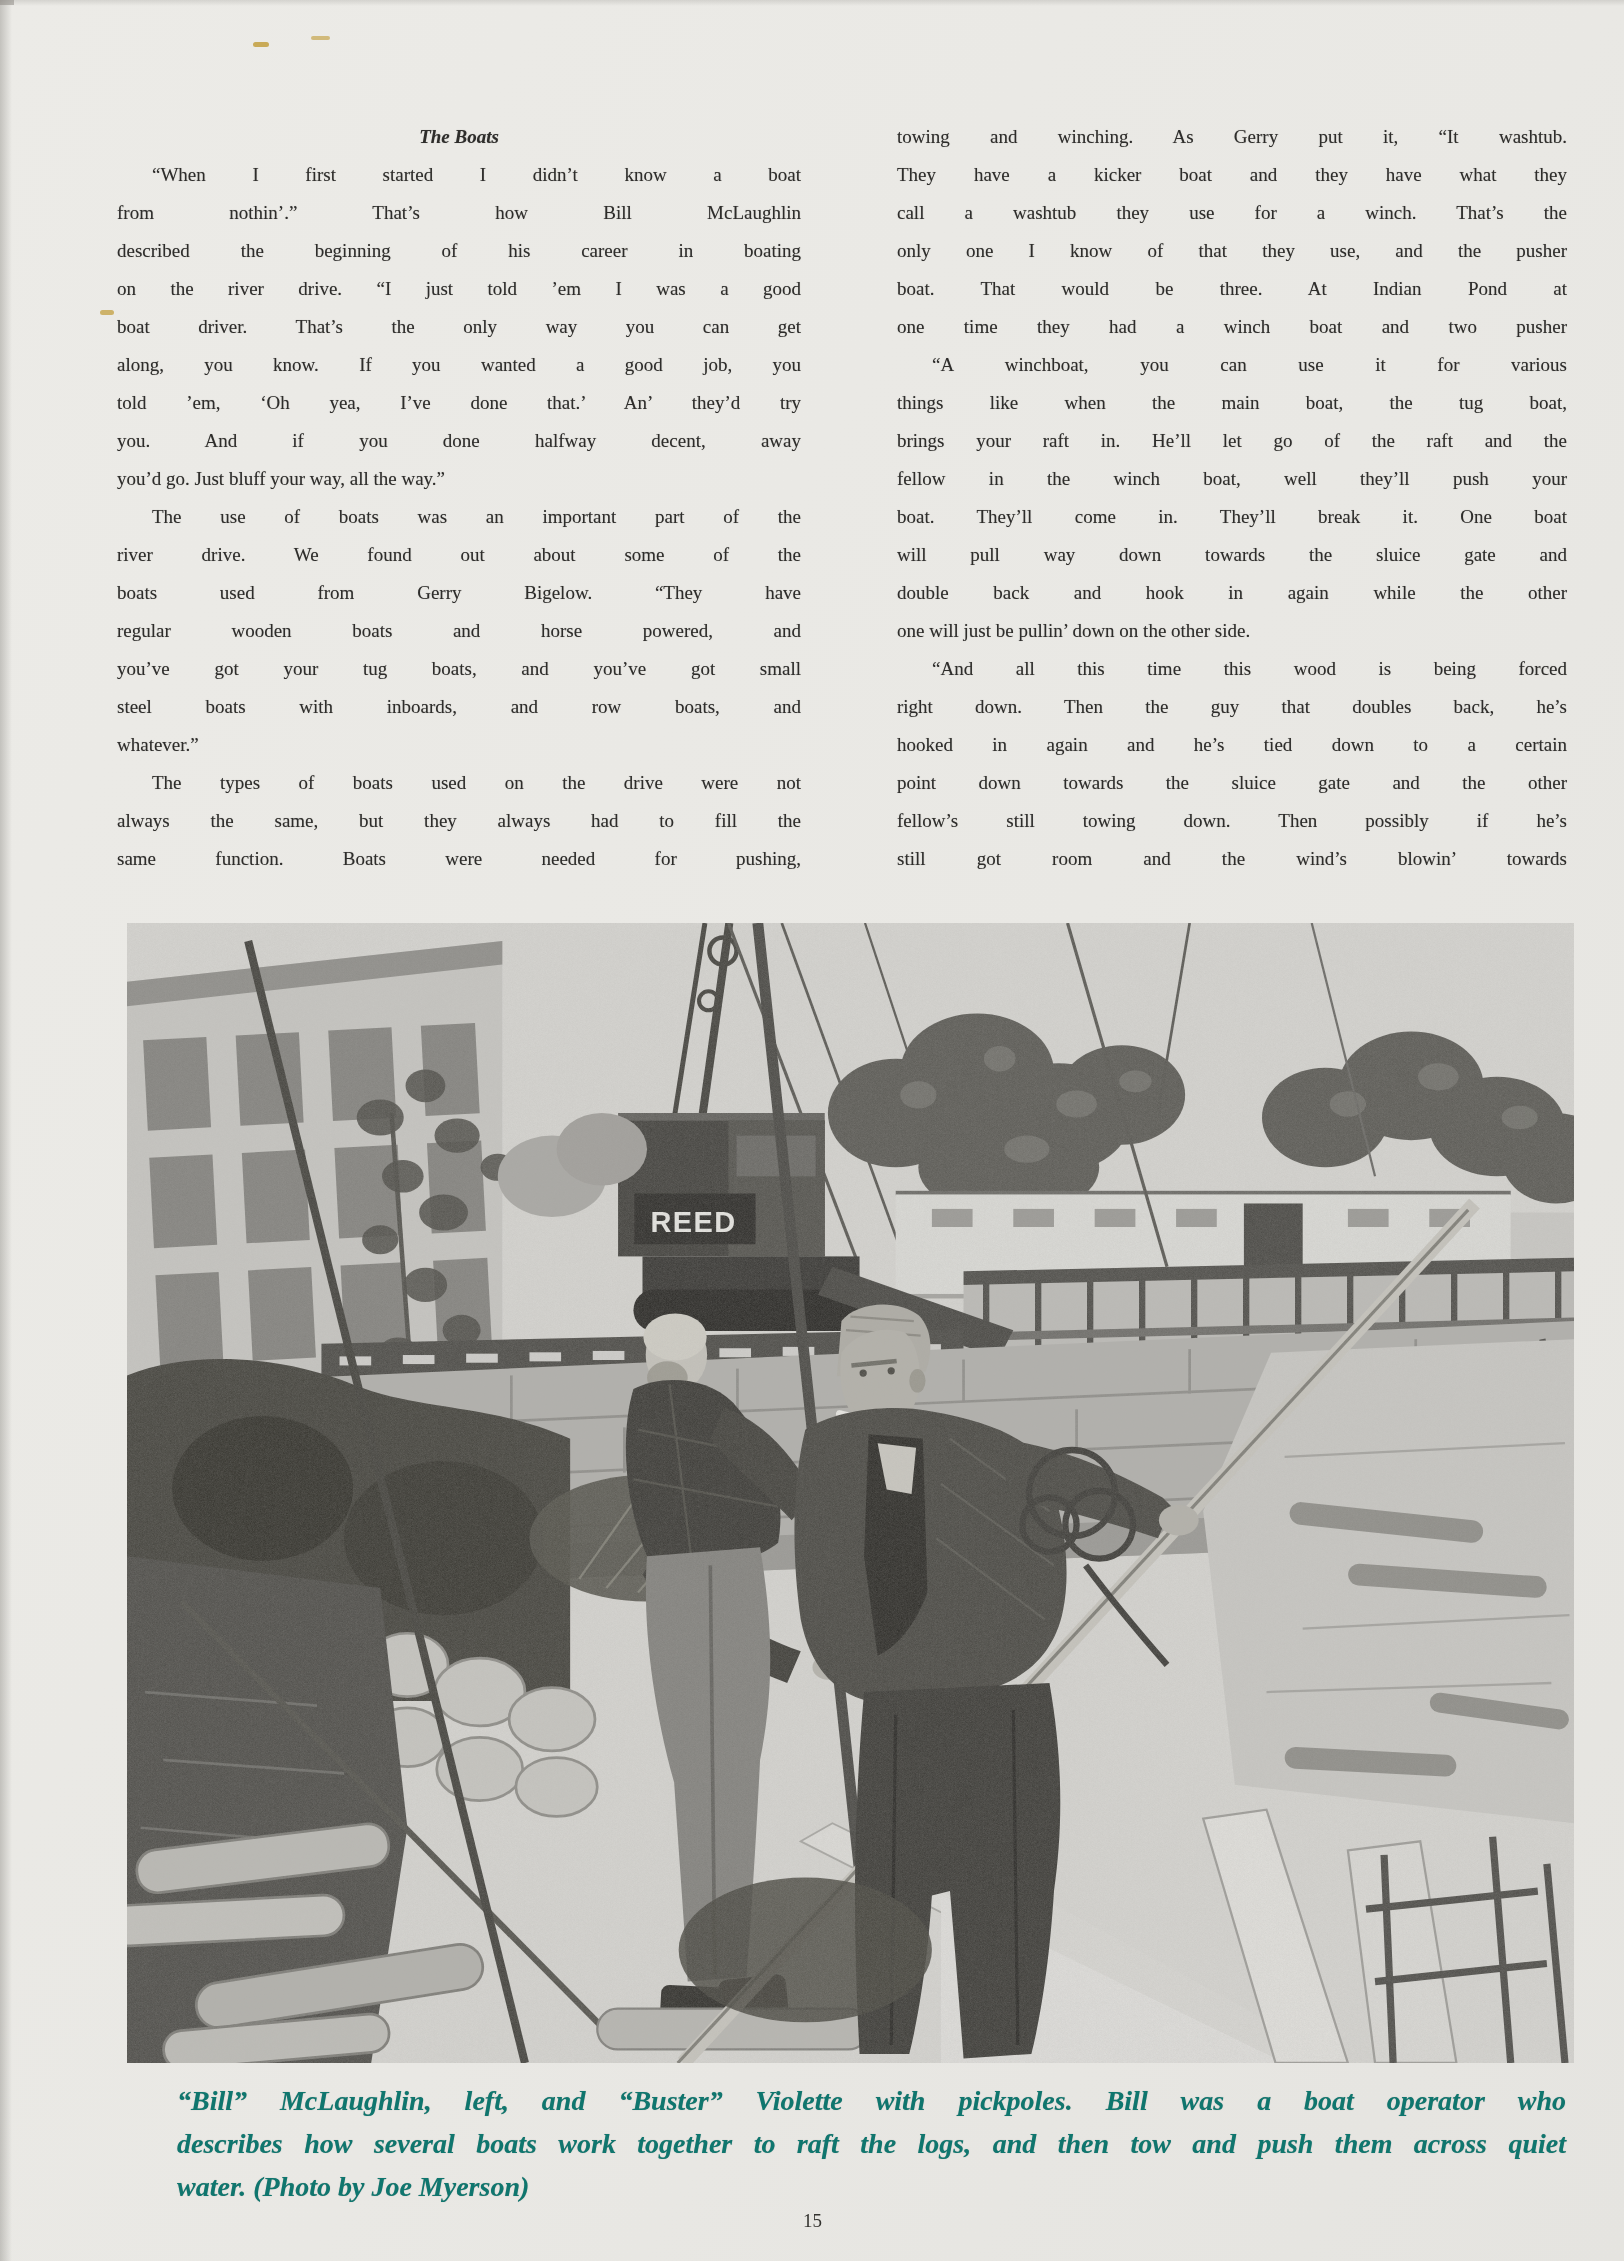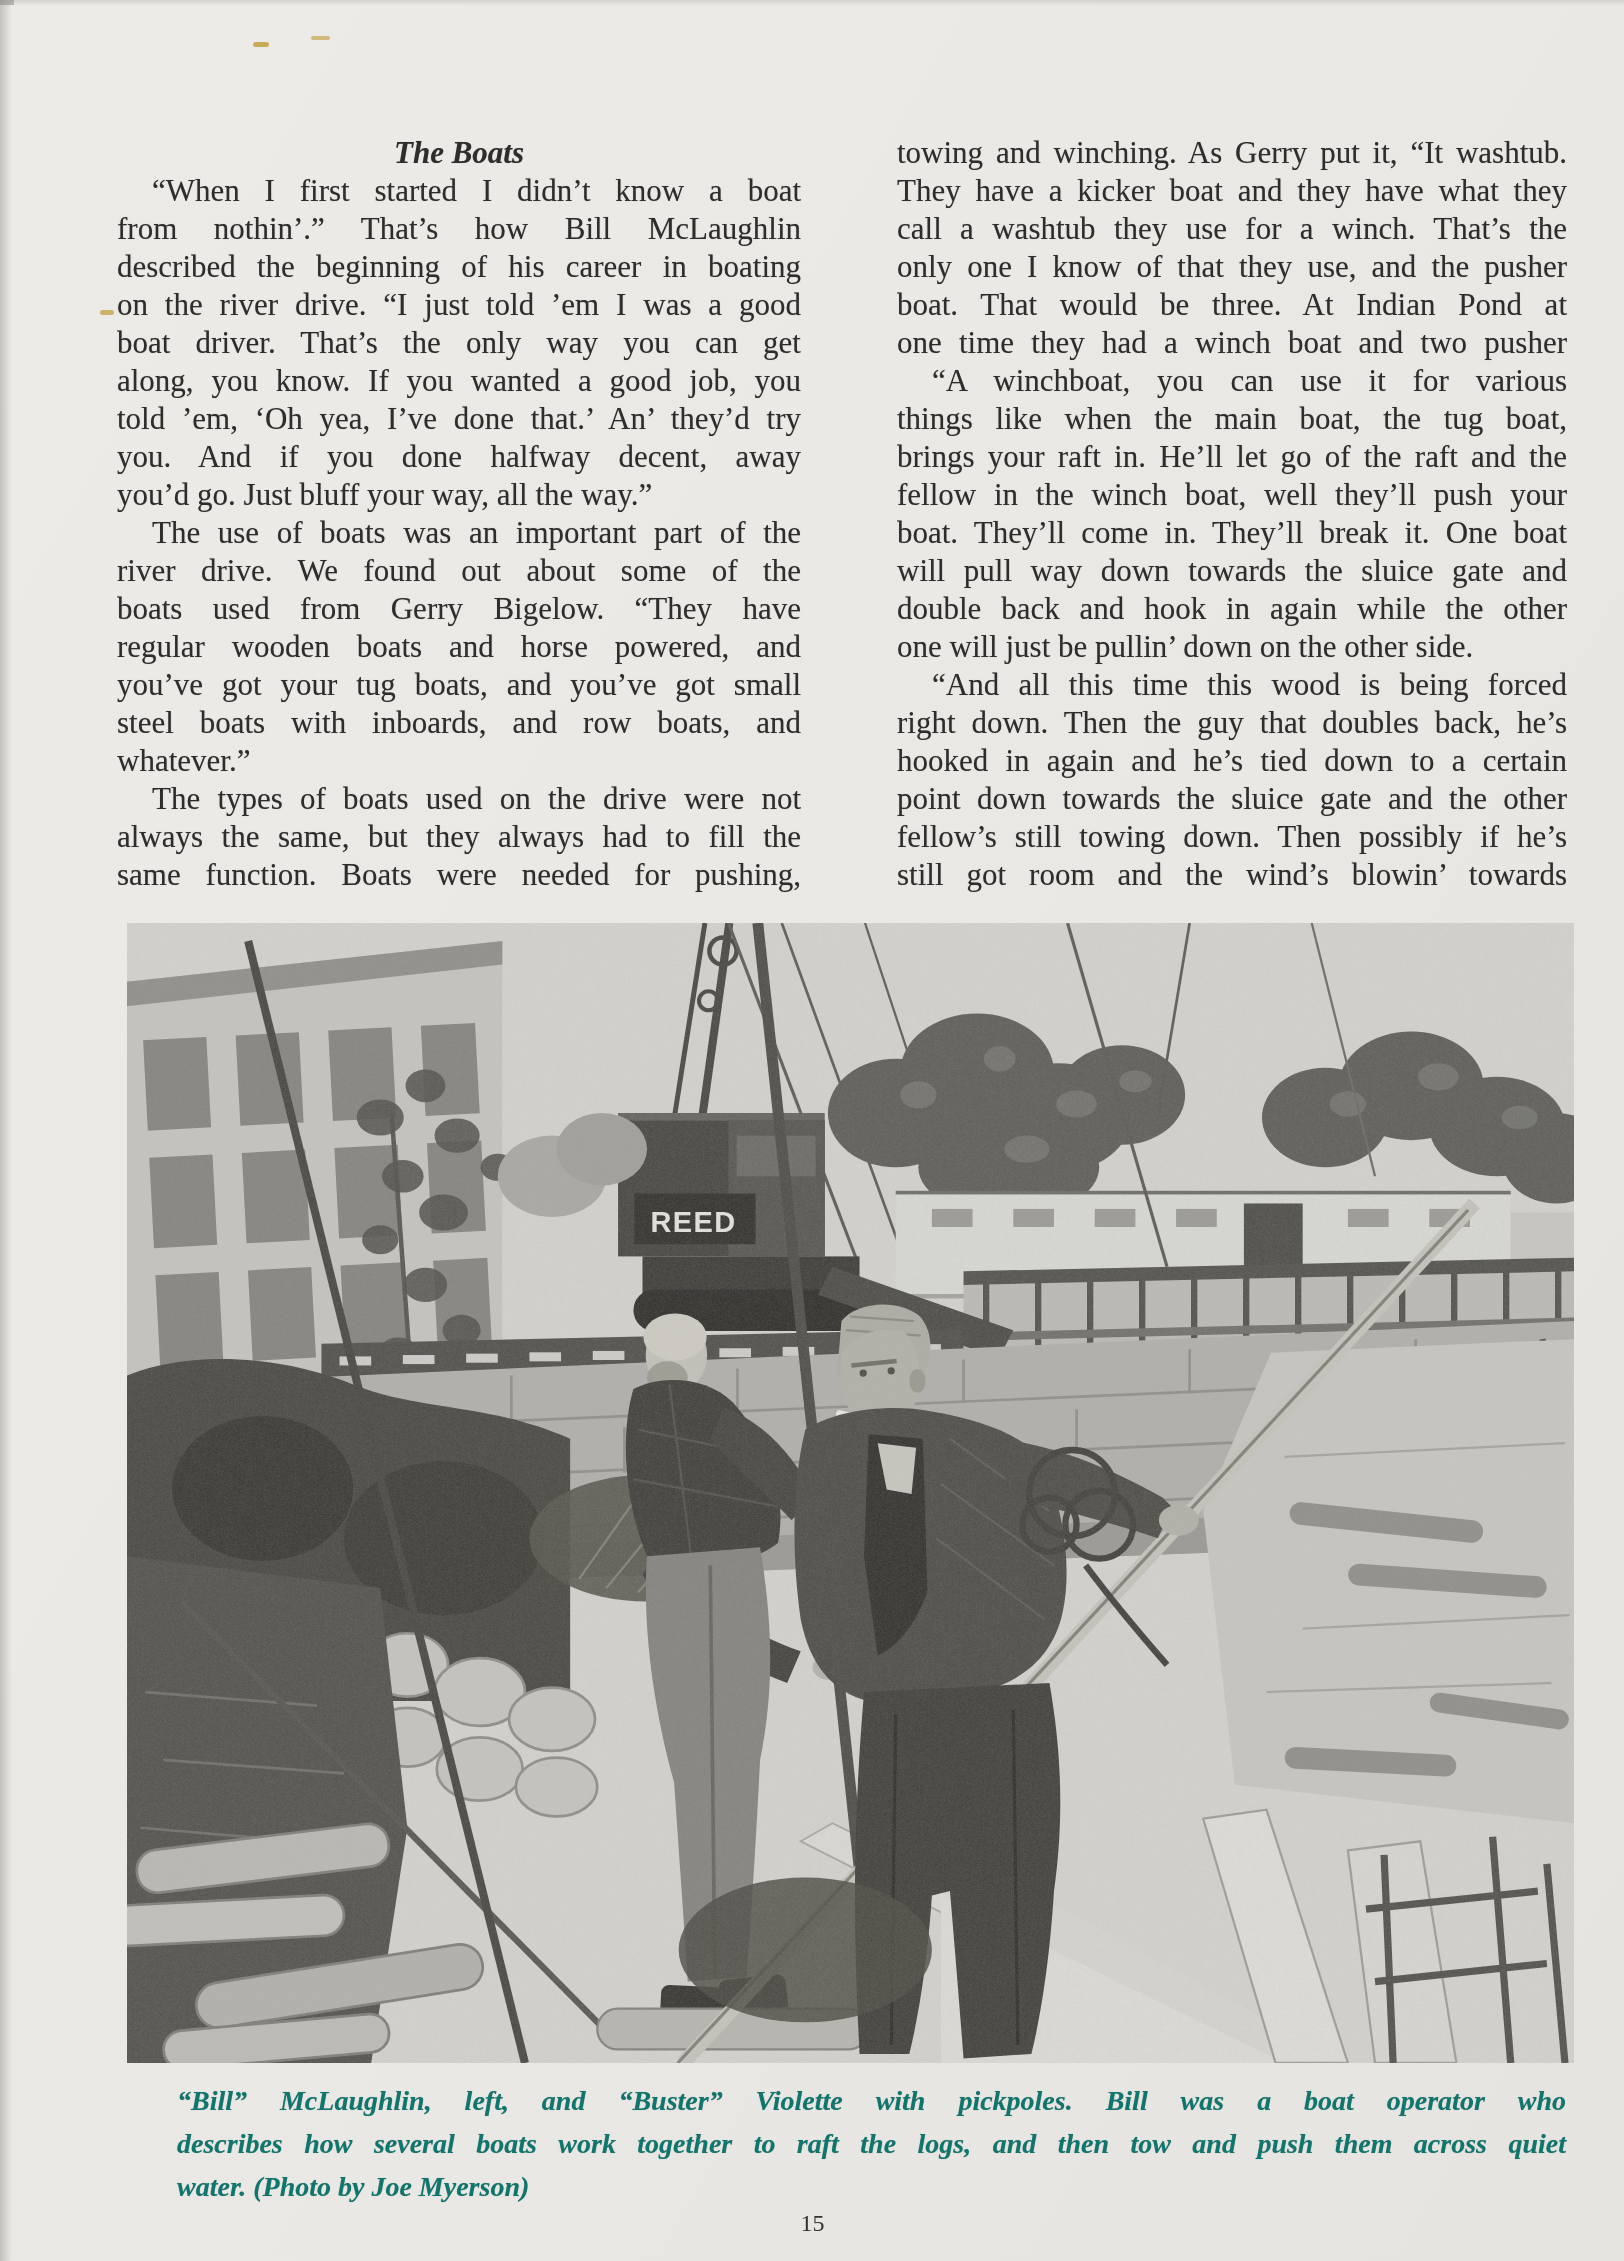--- a/index.html
+++ b/index.html
@@ -9,39 +9,39 @@
     font-family:"Liberation Serif","DejaVu Serif",serif;
     color:#2e2d2b;
   }
   .edge-shade-left{position:absolute;left:0;top:0;width:11.8px;height:100%;
     background:linear-gradient(90deg,rgba(90,88,82,.28),rgba(90,88,82,0));}
   .edge-shade-top{position:absolute;left:0;top:0;width:100%;height:6.3px;
     background:linear-gradient(180deg,rgba(90,88,82,.16),rgba(90,88,82,0));}
   .corner-nick{position:absolute;left:0;top:0;width:13.6px;height:5.4px;background:#8f8d86;opacity:.55;}
   .speck{position:absolute;border-radius:2.7px;background:#c09a33;opacity:.8;}
 
-  .col{position:absolute;top:134px;font-size:31px;line-height:38px;
+  .col{position:absolute;top:118px;font-size:19px;line-height:38px;
     text-shadow:0 0 0.9px rgba(46,45,43,.35);}
   .col-left{left:117px;width:684px;}
   .col-right{left:897px;width:670px;}
   .heading{height:38px;line-height:38px;text-align:center;font-weight:700;font-style:italic;}
   .line{height:38px;line-height:38px;text-align:justify;text-align-last:justify;}
   .line.pl{text-align-last:left;}
   .para.indent .line:first-child{text-indent:35px;}
 
   .photo-wrap{position:absolute;left:118px;top:923px;width:1447px;height:1140px;padding-left:9px;}
   .photo-wrap svg{display:block;width:100%;height:100%;}
 
   .caption{position:absolute;left:177px;top:2079px;width:1389px;
     font-size:28px;line-height:43px;font-weight:700;font-style:italic;
     color:#0f766e;text-shadow:0 0 0.9px rgba(38,37,35,.3);}
   .caption .line{height:43px;line-height:43px;}
 
   .page-number{position:absolute;left:0;right:0;top:2210px;text-align:center;
-    font-size:24px;color:#34332f;}
+    font-size:19px;color:#34332f;}
 </style>
 </head>
 <body>
 
 <div class="edge-shade-left"></div>
 <div class="edge-shade-top"></div>
 <div class="corner-nick"></div>
 <div class="speck" style="left:253px;top:42px;width:16.3px;height:4.5px;"></div>
 <div class="speck" style="left:311px;top:36px;width:19px;height:4.1px;opacity:.6;"></div>
 <div class="speck" style="left:100px;top:310px;width:13.6px;height:4.5px;opacity:.7;"></div>

